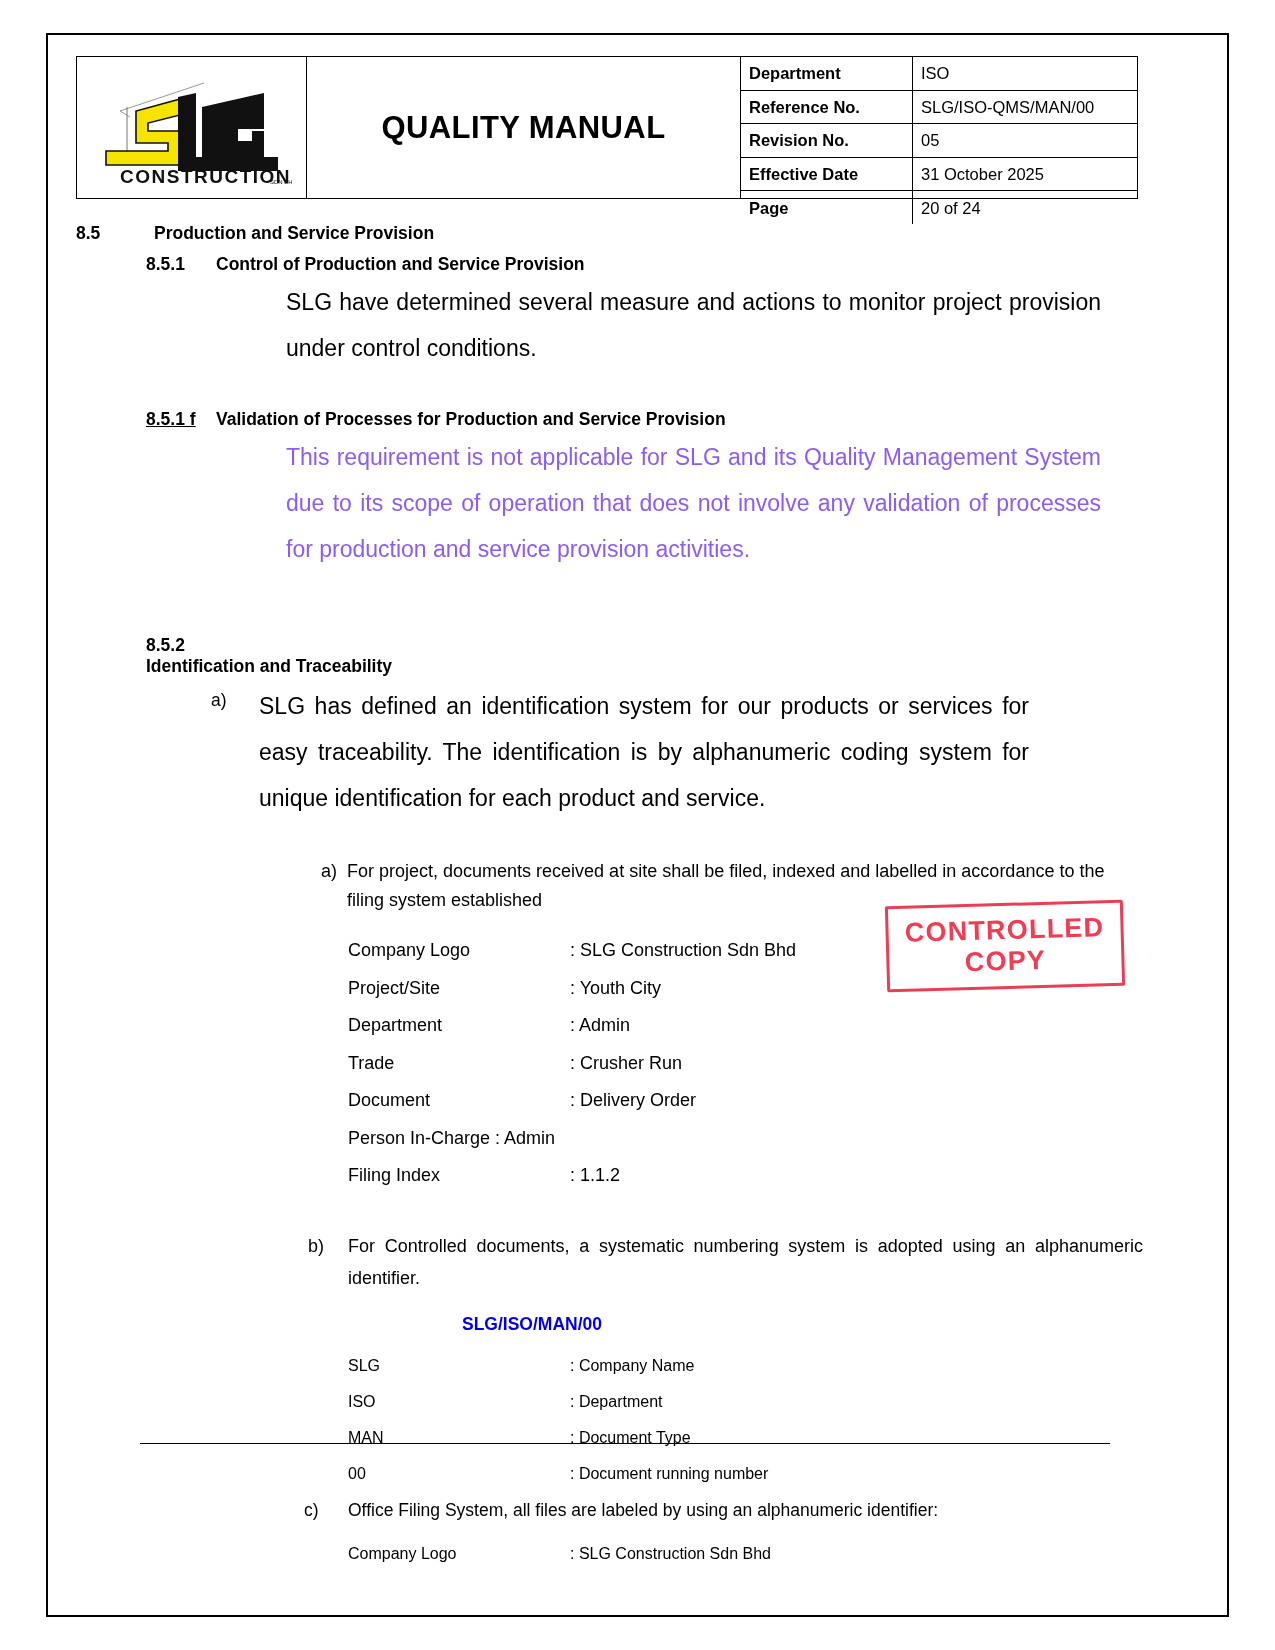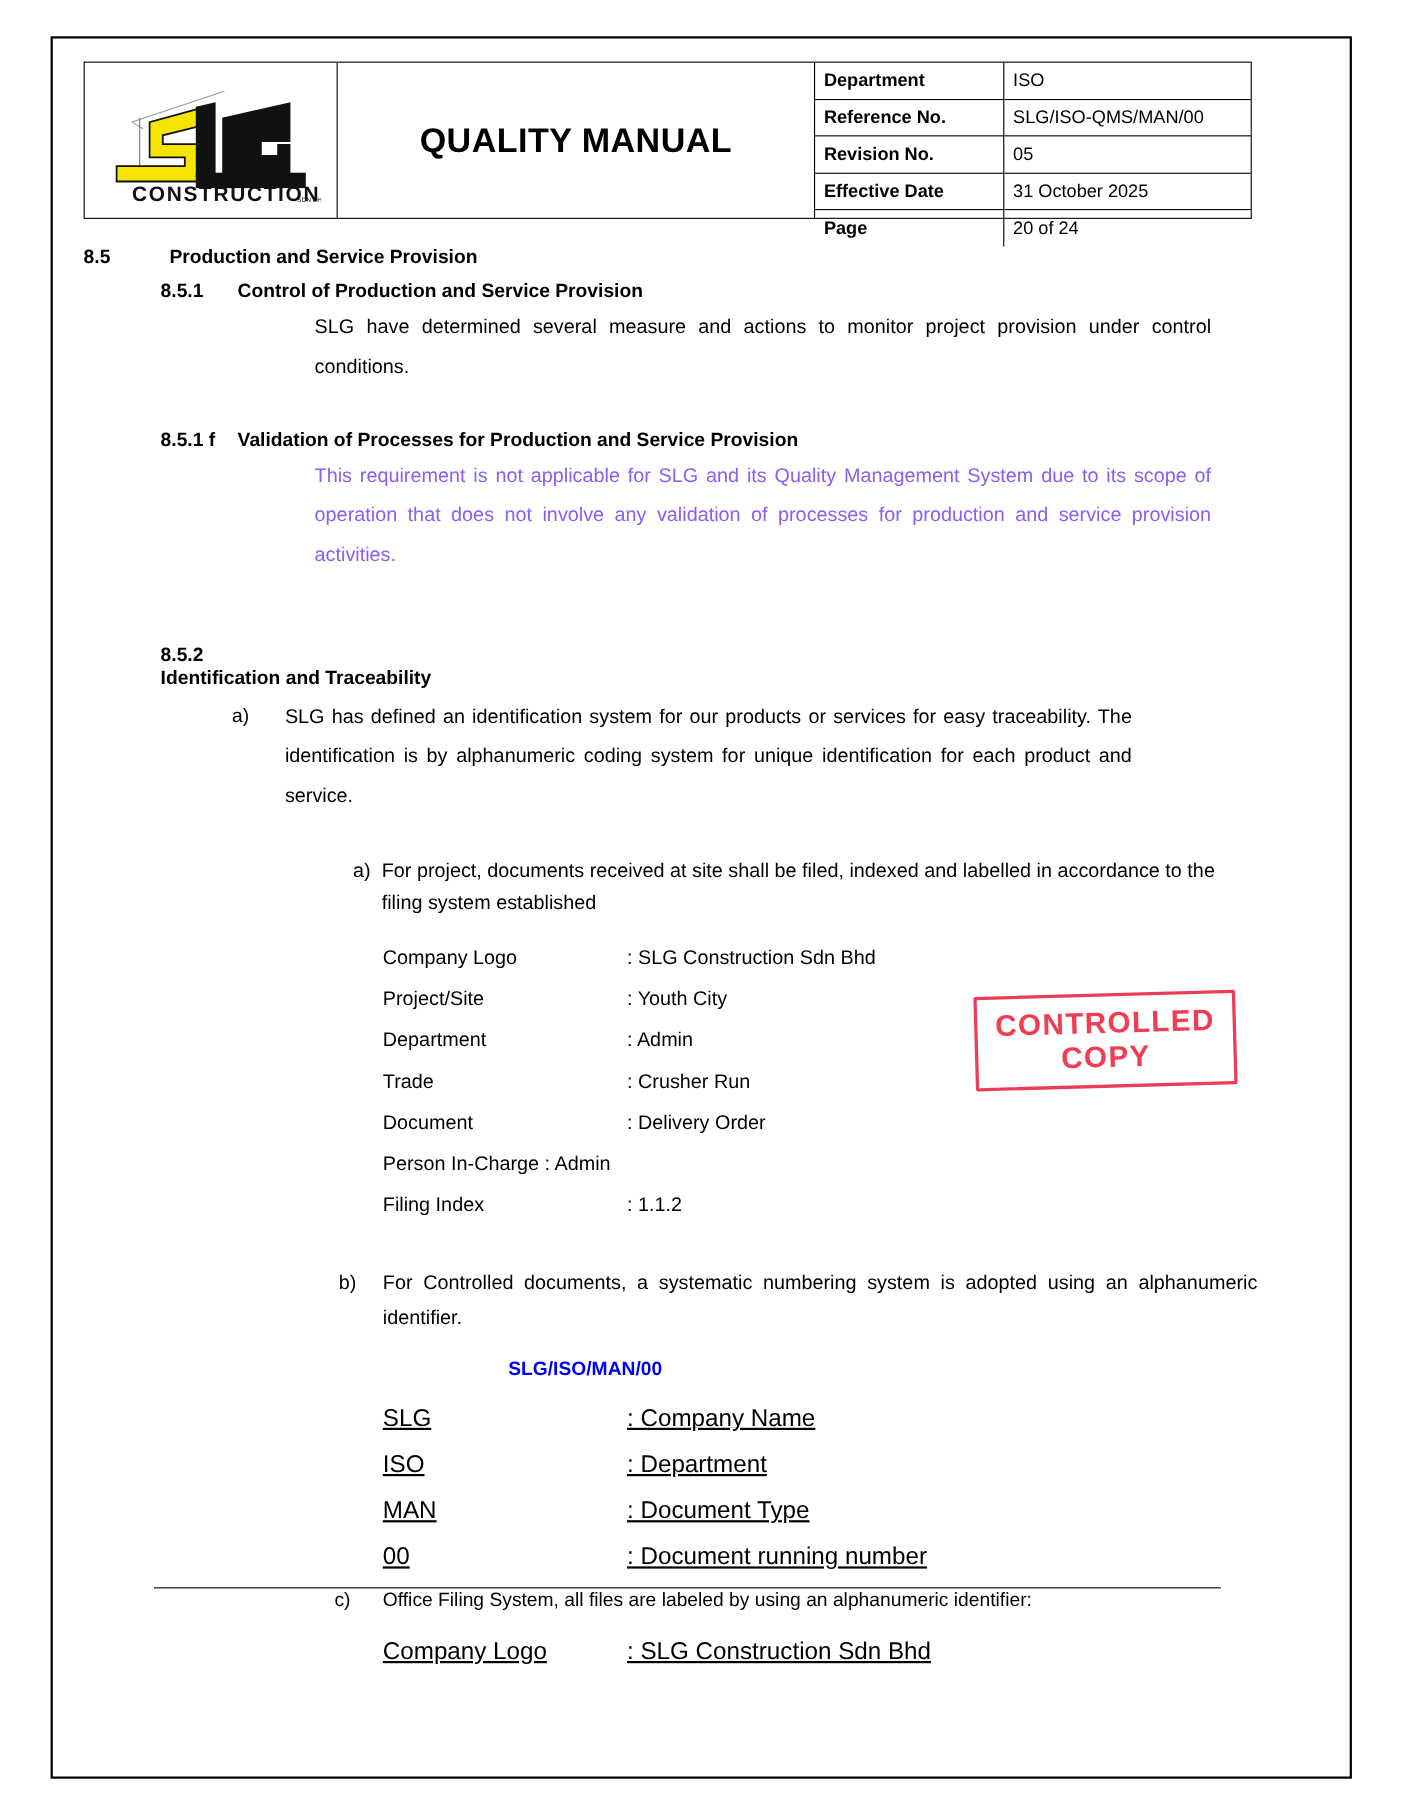--- a/index.html
+++ b/index.html
@@ -120,43 +120,42 @@
     flex: none;
     font-weight: bold;
     font-size: 17.5px;
   }
   .heading-txt {
     font-weight: bold;
     font-size: 17.5px;
   }
 
   .para {
-    font-size: 18px;
+    font-size: 23px;
     line-height: 2.0;
     text-align: justify;
   }
   .blue { color: #8b5cf6; }
   .blue-strong { color: #0000ee; font-weight: bold; }
 
   .kv-row {
     display: flex;
     font-size: 18px;
     line-height: 1.0;
     margin-bottom: 19.5px;
   }
   .kv-key { width: 222px; flex: none; }
   .kv-val { flex: 1; }
   .kv-inline { font-size: 18px; line-height:1.0; margin-bottom: 19.5px; }
 
   .kv-row-n {
     display: flex;
-    font-size: 22px;
+    font-size: 16px;
     line-height: 1.0;
     margin-bottom: 20px;
-    text-decoration: underline;
   }
   .kv-key-n { width: 222px; flex: none; }
 
   .center-code {
     text-align: center;
     font-size: 17.5px;
     font-weight: bold;
     width: 612px;
     margin-left: 150px;
   }
@@ -262,21 +261,21 @@
     </div>
 
     <div class="row narrow" style="margin-top:10px; margin-left:70px;">
       <div class="num" style="width:70px;">8.5.1</div>
       <div class="heading-txt">Control of Production and Service Provision</div>
     </div>
 
     <div class="para narrow" style="margin-left:210px; width:815px; margin-top:4px;">SLG have determined several measure and actions to monitor project provision under control conditions.</div>
 
     <div class="row narrow" style="margin-top:38px; margin-left:70px;">
-      <div class="num" style="width:70px;">8.5.1 f</div>
+      <div class="num" style="width:70px;text-decoration:underline;">8.5.1 f</div>
       <div class="heading-txt">Validation of Processes for Production and Service Provision</div>
     </div>
 
     <div class="para narrow blue" style="margin-left:210px; width:815px; margin-top:4px;">This requirement is not applicable for SLG and its Quality Management System due to its scope of operation that does not involve any validation of processes for production and service provision activities.</div>
 
     <div class="row narrow" style="margin-top:63px; margin-left:70px;flex-direction:column;">
       <div class="num" style="width:70px;">8.5.2</div>
       <div class="heading-txt">Identification and Traceability</div>
     </div>
 

